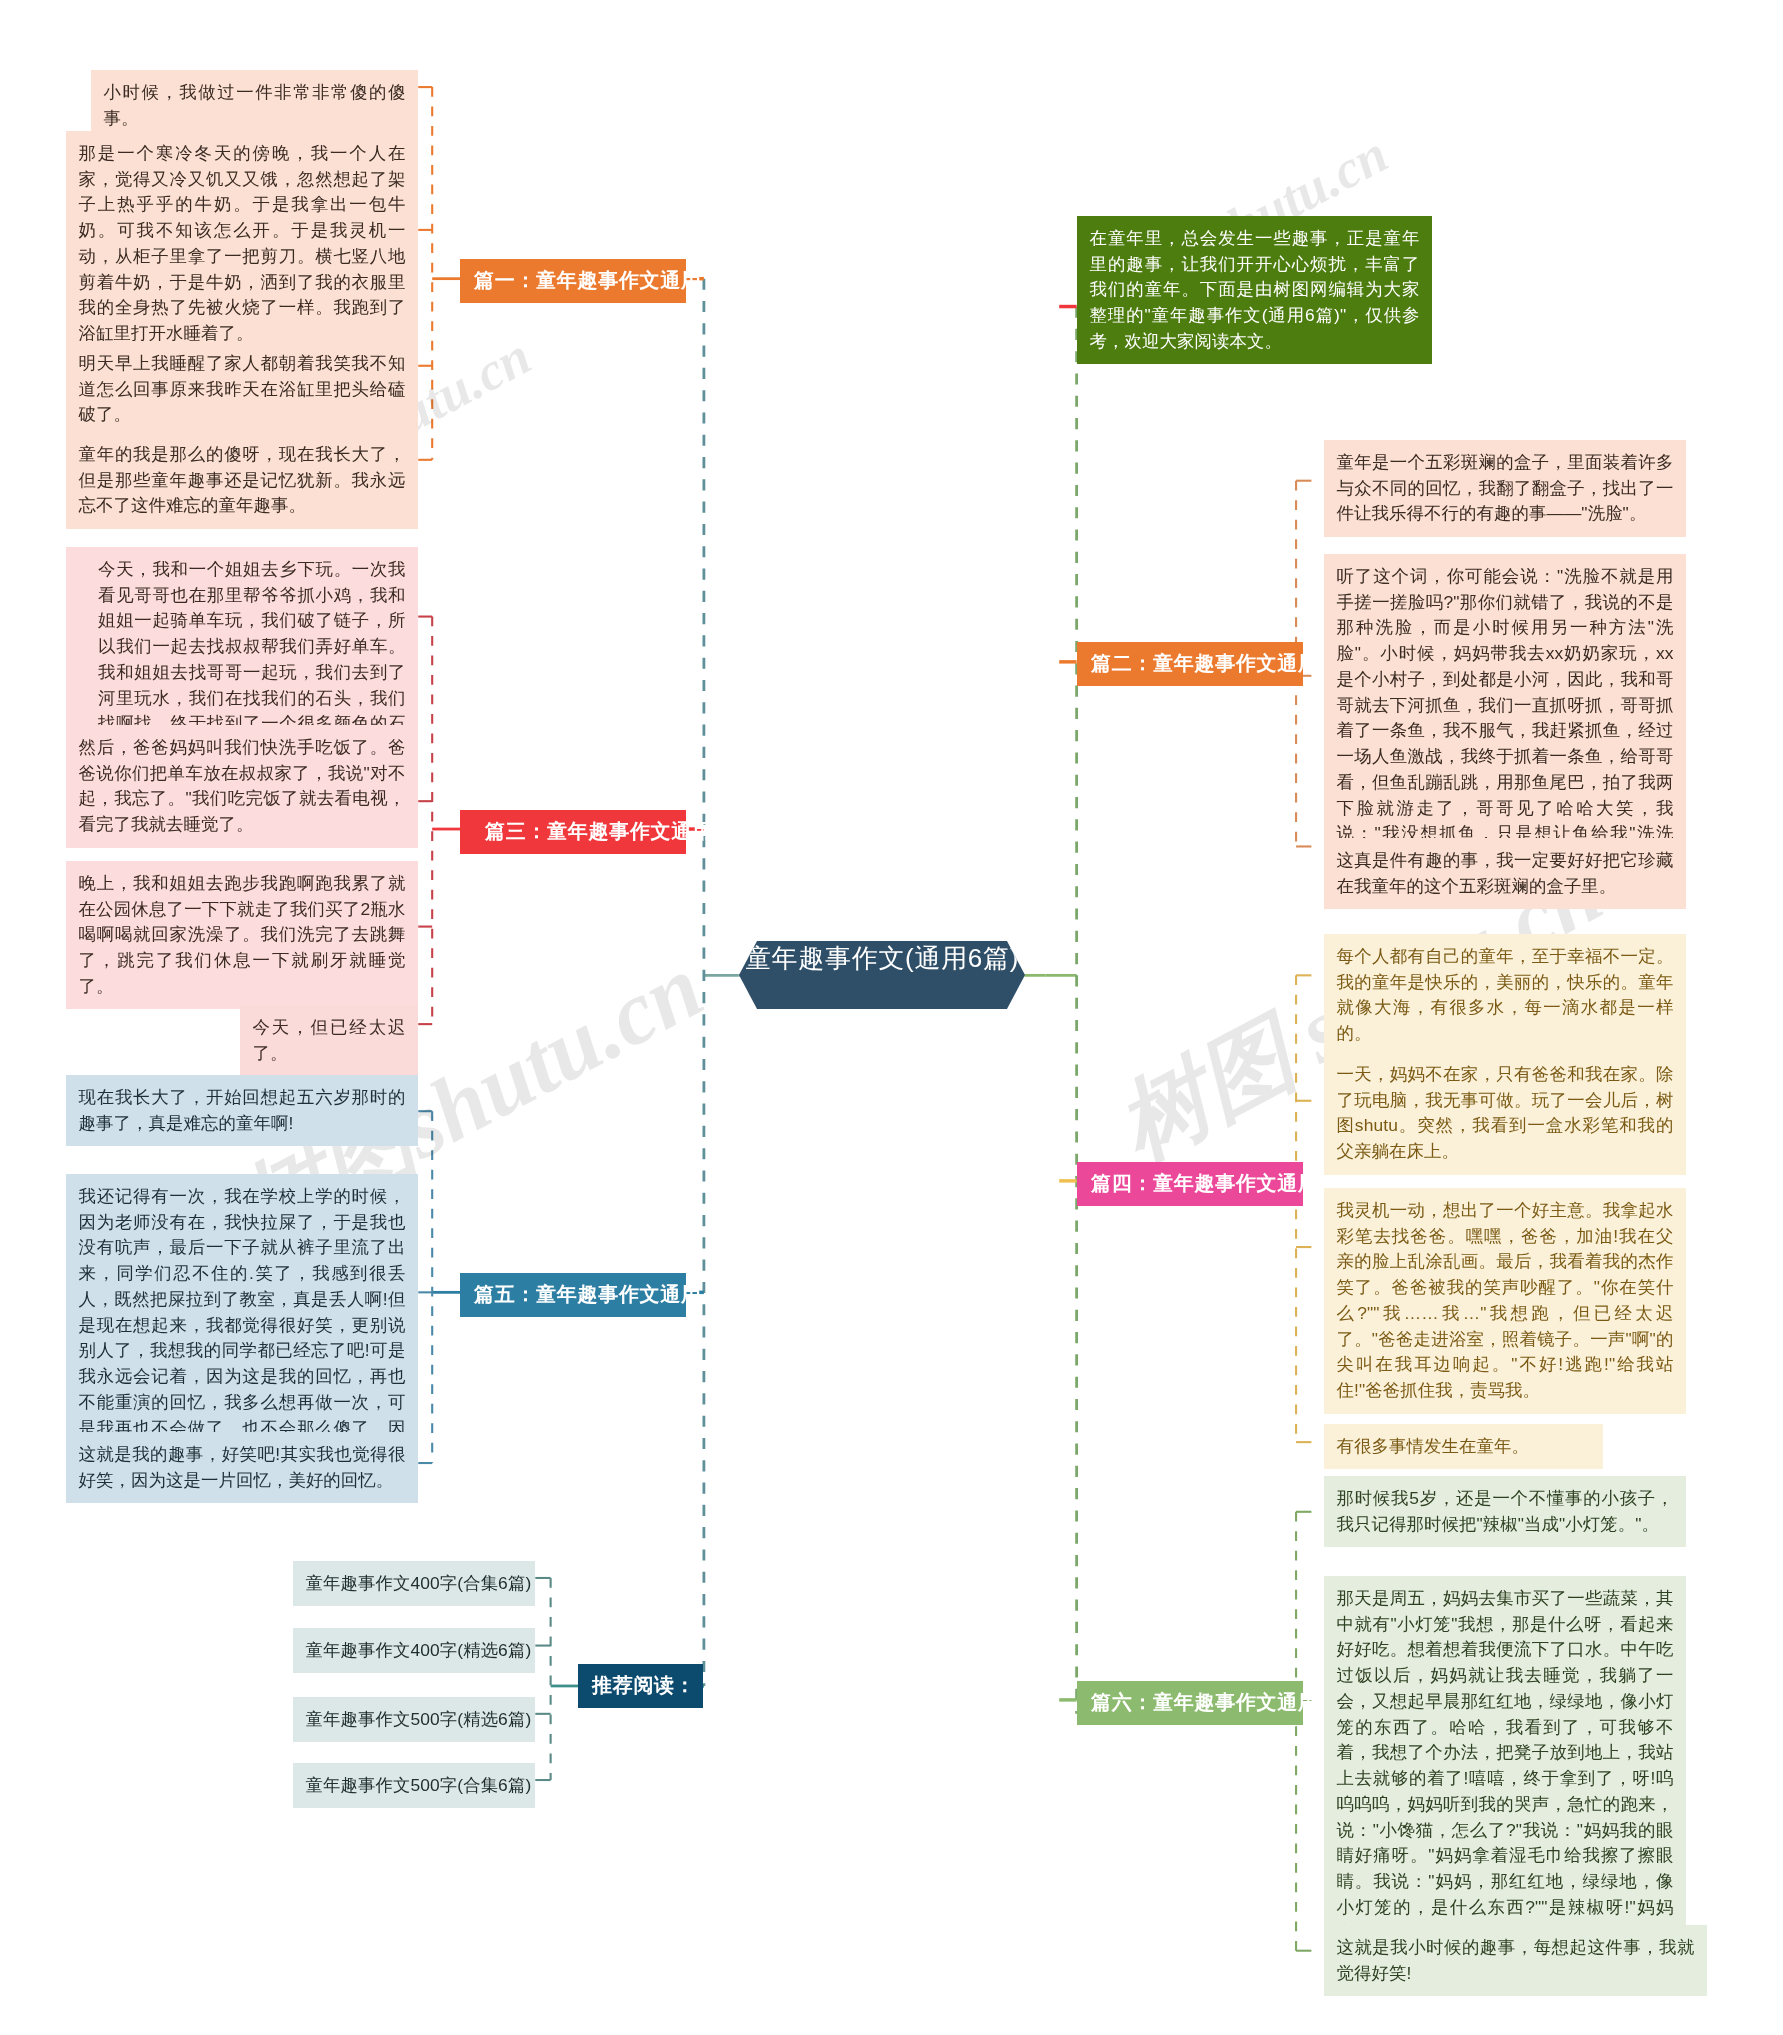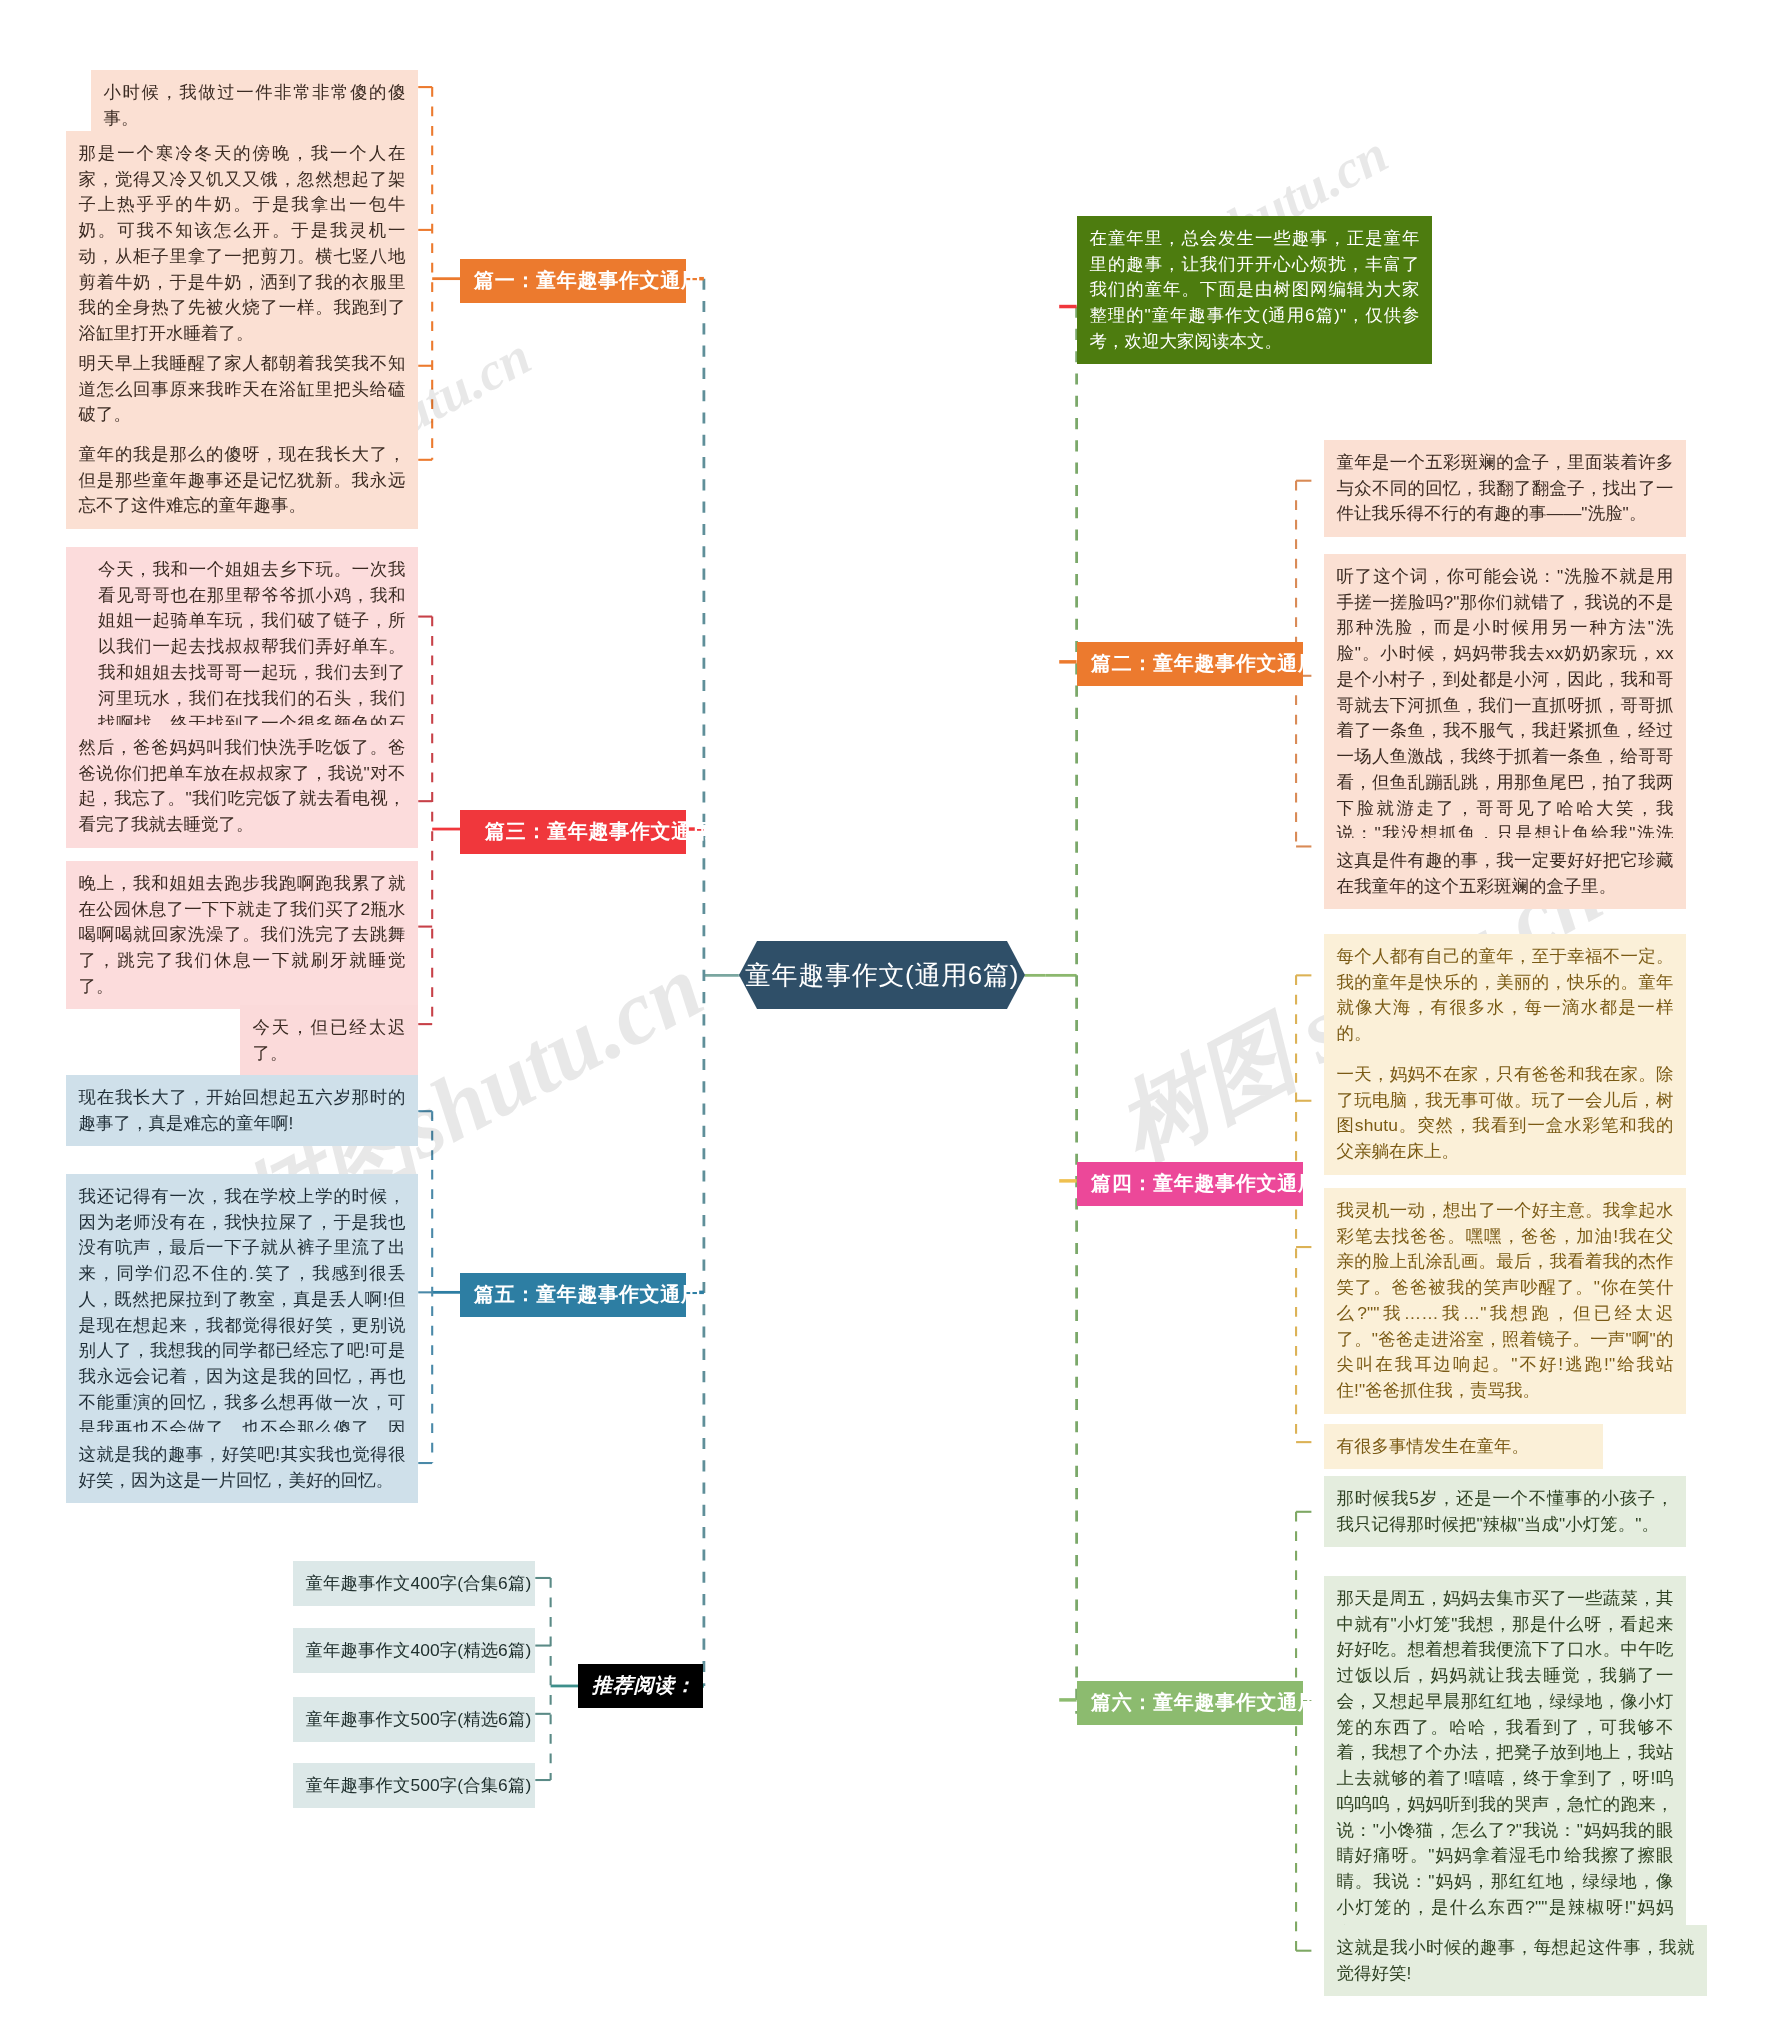--- a/index.html
+++ b/index.html
@@ -33,26 +33,26 @@
   .pal-cream   {background:#fbf0d8;color:#7a5a14;}
   .pal-blue    {background:#cfe0ea;color:#1f2d36;}
   .pal-mint    {background:#dce8e8;color:#20302e;}
   .pal-green   {background:#e4edde;color:#2d4021;}
 
   .br-orange   {background:#ec7a2e;}
   .br-red      {background:#f0373c;padding-left:25px;}
   .br-steel    {background:#2d7ea3;}
   .br-amber    {background:#ec4899;color:#ffffff;}
   .br-green    {background:#8cbb6f;color:#ffffff;}
-  .br-teal     {background:#000000;font-style:italic;}
+  .br-teal     {background:#0c4a6e;}
 
   
   #central-node{
     position:absolute;background:#2f4f68;color:#fff;
-    display:flex;align-items:center;justify-content:center;
+    display:flex;align-items:flex-start;justify-content:center;
     font-size:26px;font-weight:normal;letter-spacing:0.7px;
     clip-path:polygon(18px 0,calc(100% - 18px) 0,100% 50%,calc(100% - 18px) 100%,18px 100%,0 50%);
   }
 
   svg.links{position:absolute;left:0;top:0;width:1784px;height:2035px;pointer-events:none;}
 </style>
 </head>
 <body>
 
 <div class="canvas">

